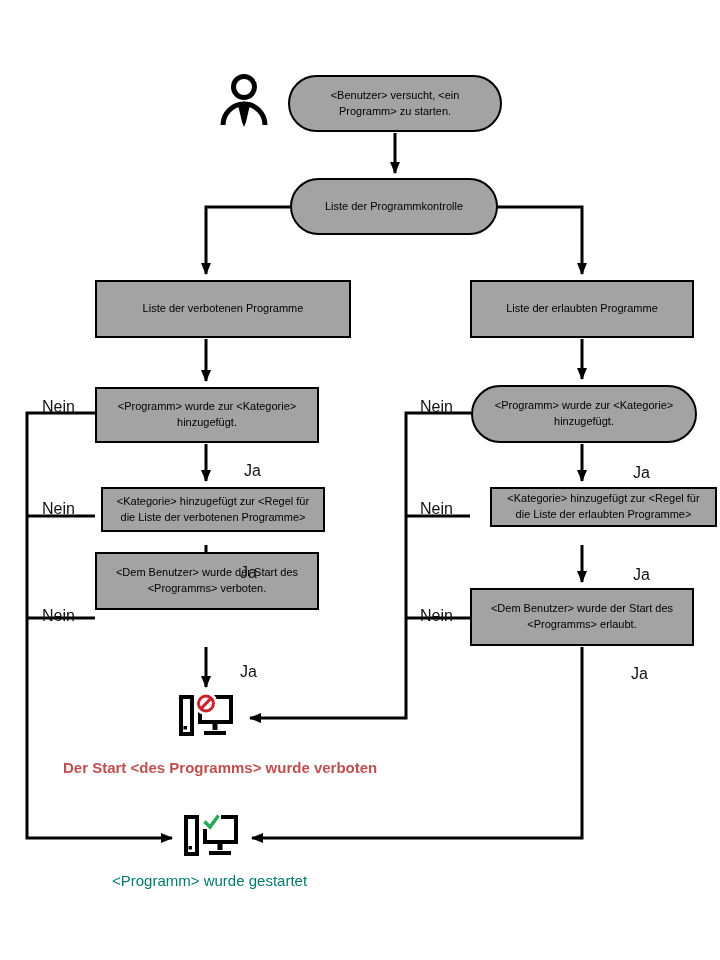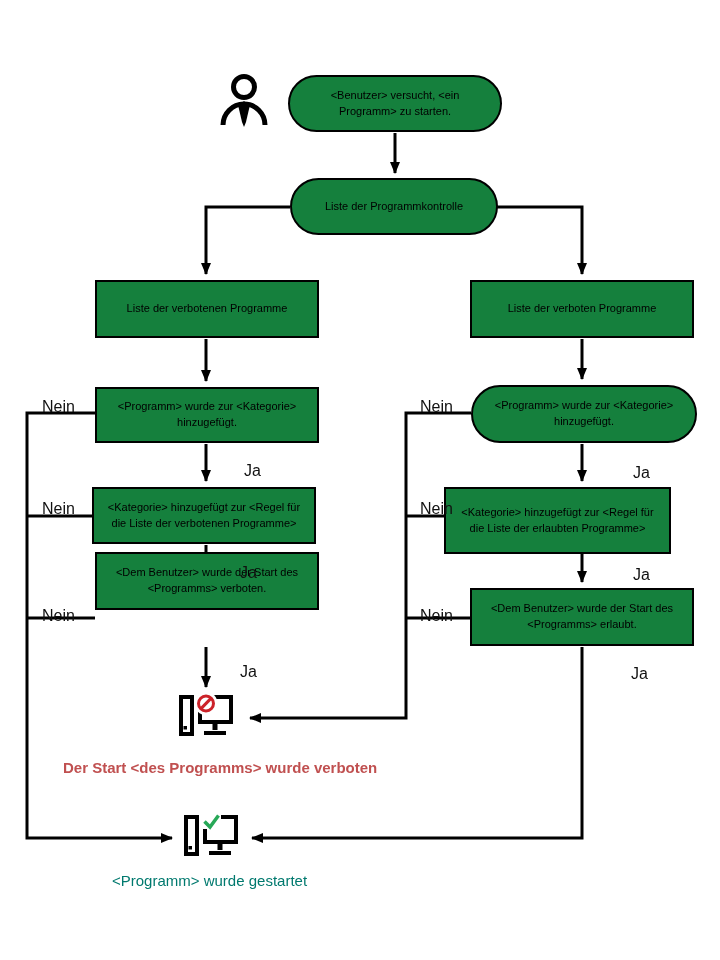--- a/index.html
+++ b/index.html
@@ -2,21 +2,21 @@
 <html><head>
 <meta charset="utf-8">
 <style>
   html,body{margin:0;padding:0;background:#fff;}
   .stage{
     position:relative;width:720px;height:960px;background:#ffffff;
     font-family:"Liberation Sans",sans-serif;color:#000;overflow:hidden;
   }
   svg.connectors{position:absolute;left:0;top:0;z-index:0;}
   .node{
-    position:absolute;z-index:2;box-sizing:border-box;background:#15803d;
+    position:absolute;z-index:2;box-sizing:border-box;background:#a3a3a3;
     border:2.5px solid #000;display:flex;align-items:center;justify-content:center;
     text-align:center;font-size:11px;line-height:1.45;padding:4px 12px;
   }
   .stadium{border-radius:29px;}
   .edge-label{position:absolute;z-index:2;font-size:16px;color:#111;margin-top:14px;}
   .caption{position:absolute;z-index:2;font-size:15px;white-space:nowrap;}
   .caption-blocked{color:#C05050;font-weight:bold;}
   .caption-started{color:#00796E;}
   .icon-abs{position:absolute;z-index:2;}
 </style>
@@ -59,28 +59,28 @@
   <svg class="icon-abs" style="left:220px;top:73px" width="50" height="56" viewBox="0 0 50 56">
     <circle cx="24" cy="14" r="10.5" fill="none" stroke="#000" stroke-width="5"></circle>
     <path d="M3,52 A21,21 0 0 1 45,52" fill="none" stroke="#000" stroke-width="5"></path>
     <path d="M24,28 L18.5,34 L22,49 L24,54 L26,49 L29.5,34 Z" fill="#000"></path>
   </svg>
 
   <div class="node stadium" style="left:288px;top:75px;width:214px;height:57px;padding:6px 26px">&lt;Benutzer&gt; versucht, &lt;ein Programm&gt;  zu starten.</div>
 
   <div class="node stadium" style="left:290px;top:178px;width:208px;height:57px">Liste der Programmkontrolle</div>
 
-  <div class="node" style="left:95px;top:280px;width:224px;height:58px">Liste der verbotenen Programme</div>
+  <div class="node" style="left:95px;top:280px;width:256px;height:58px">Liste der verbotenen Programme</div>
   <div class="node" style="left:95px;top:387px;width:224px;height:56px">&lt;Programm&gt;  wurde zur &lt;Kategorie&gt; hinzugefügt.</div>
-  <div class="node" style="left:92px;top:487px;width:224px;height:57px">&lt;Kategorie&gt; hinzugefügt zur &lt;Regel  für die Liste der verbotenen Programme&gt;</div>
+  <div class="node" style="left:101px;top:487px;width:224px;height:45px">&lt;Kategorie&gt; hinzugefügt zur &lt;Regel  für die Liste der verbotenen Programme&gt;</div>
   <div class="node" style="left:95px;top:552px;width:224px;height:58px">&lt;Dem  Benutzer&gt; wurde der Start des &lt;Programms&gt;  verboten.</div>
 
-  <div class="node" style="left:470px;top:280px;width:224px;height:58px">Liste der verboten Programme</div>
+  <div class="node" style="left:470px;top:280px;width:224px;height:58px">Liste der erlaubten Programme</div>
   <div class="node stadium" style="left:471px;top:385px;width:226px;height:58px">&lt;Programm&gt;  wurde zur &lt;Kategorie&gt; hinzugefügt.</div>
-  <div class="node" style="left:444px;top:487px;width:227px;height:67px">&lt;Kategorie&gt; hinzugefügt zur &lt;Regel  für die Liste der erlaubten Programme&gt;</div>
+  <div class="node" style="left:490px;top:487px;width:227px;height:40px">&lt;Kategorie&gt; hinzugefügt zur &lt;Regel  für die Liste der erlaubten Programme&gt;</div>
   <div class="node" style="left:470px;top:588px;width:224px;height:58px">&lt;Dem  Benutzer&gt; wurde der Start des &lt;Programms&gt;  erlaubt.</div>
 
   <span class="edge-label" style="left:42px;top:384px">Nein</span>
   <span class="edge-label" style="left:42px;top:486px">Nein</span>
   <span class="edge-label" style="left:42px;top:593px">Nein</span>
   <span class="edge-label" style="left:420px;top:384px">Nein</span>
   <span class="edge-label" style="left:420px;top:486px">Nein</span>
   <span class="edge-label" style="left:420px;top:593px">Nein</span>
 
   <span class="edge-label" style="left:244px;top:448px">Ja</span>

